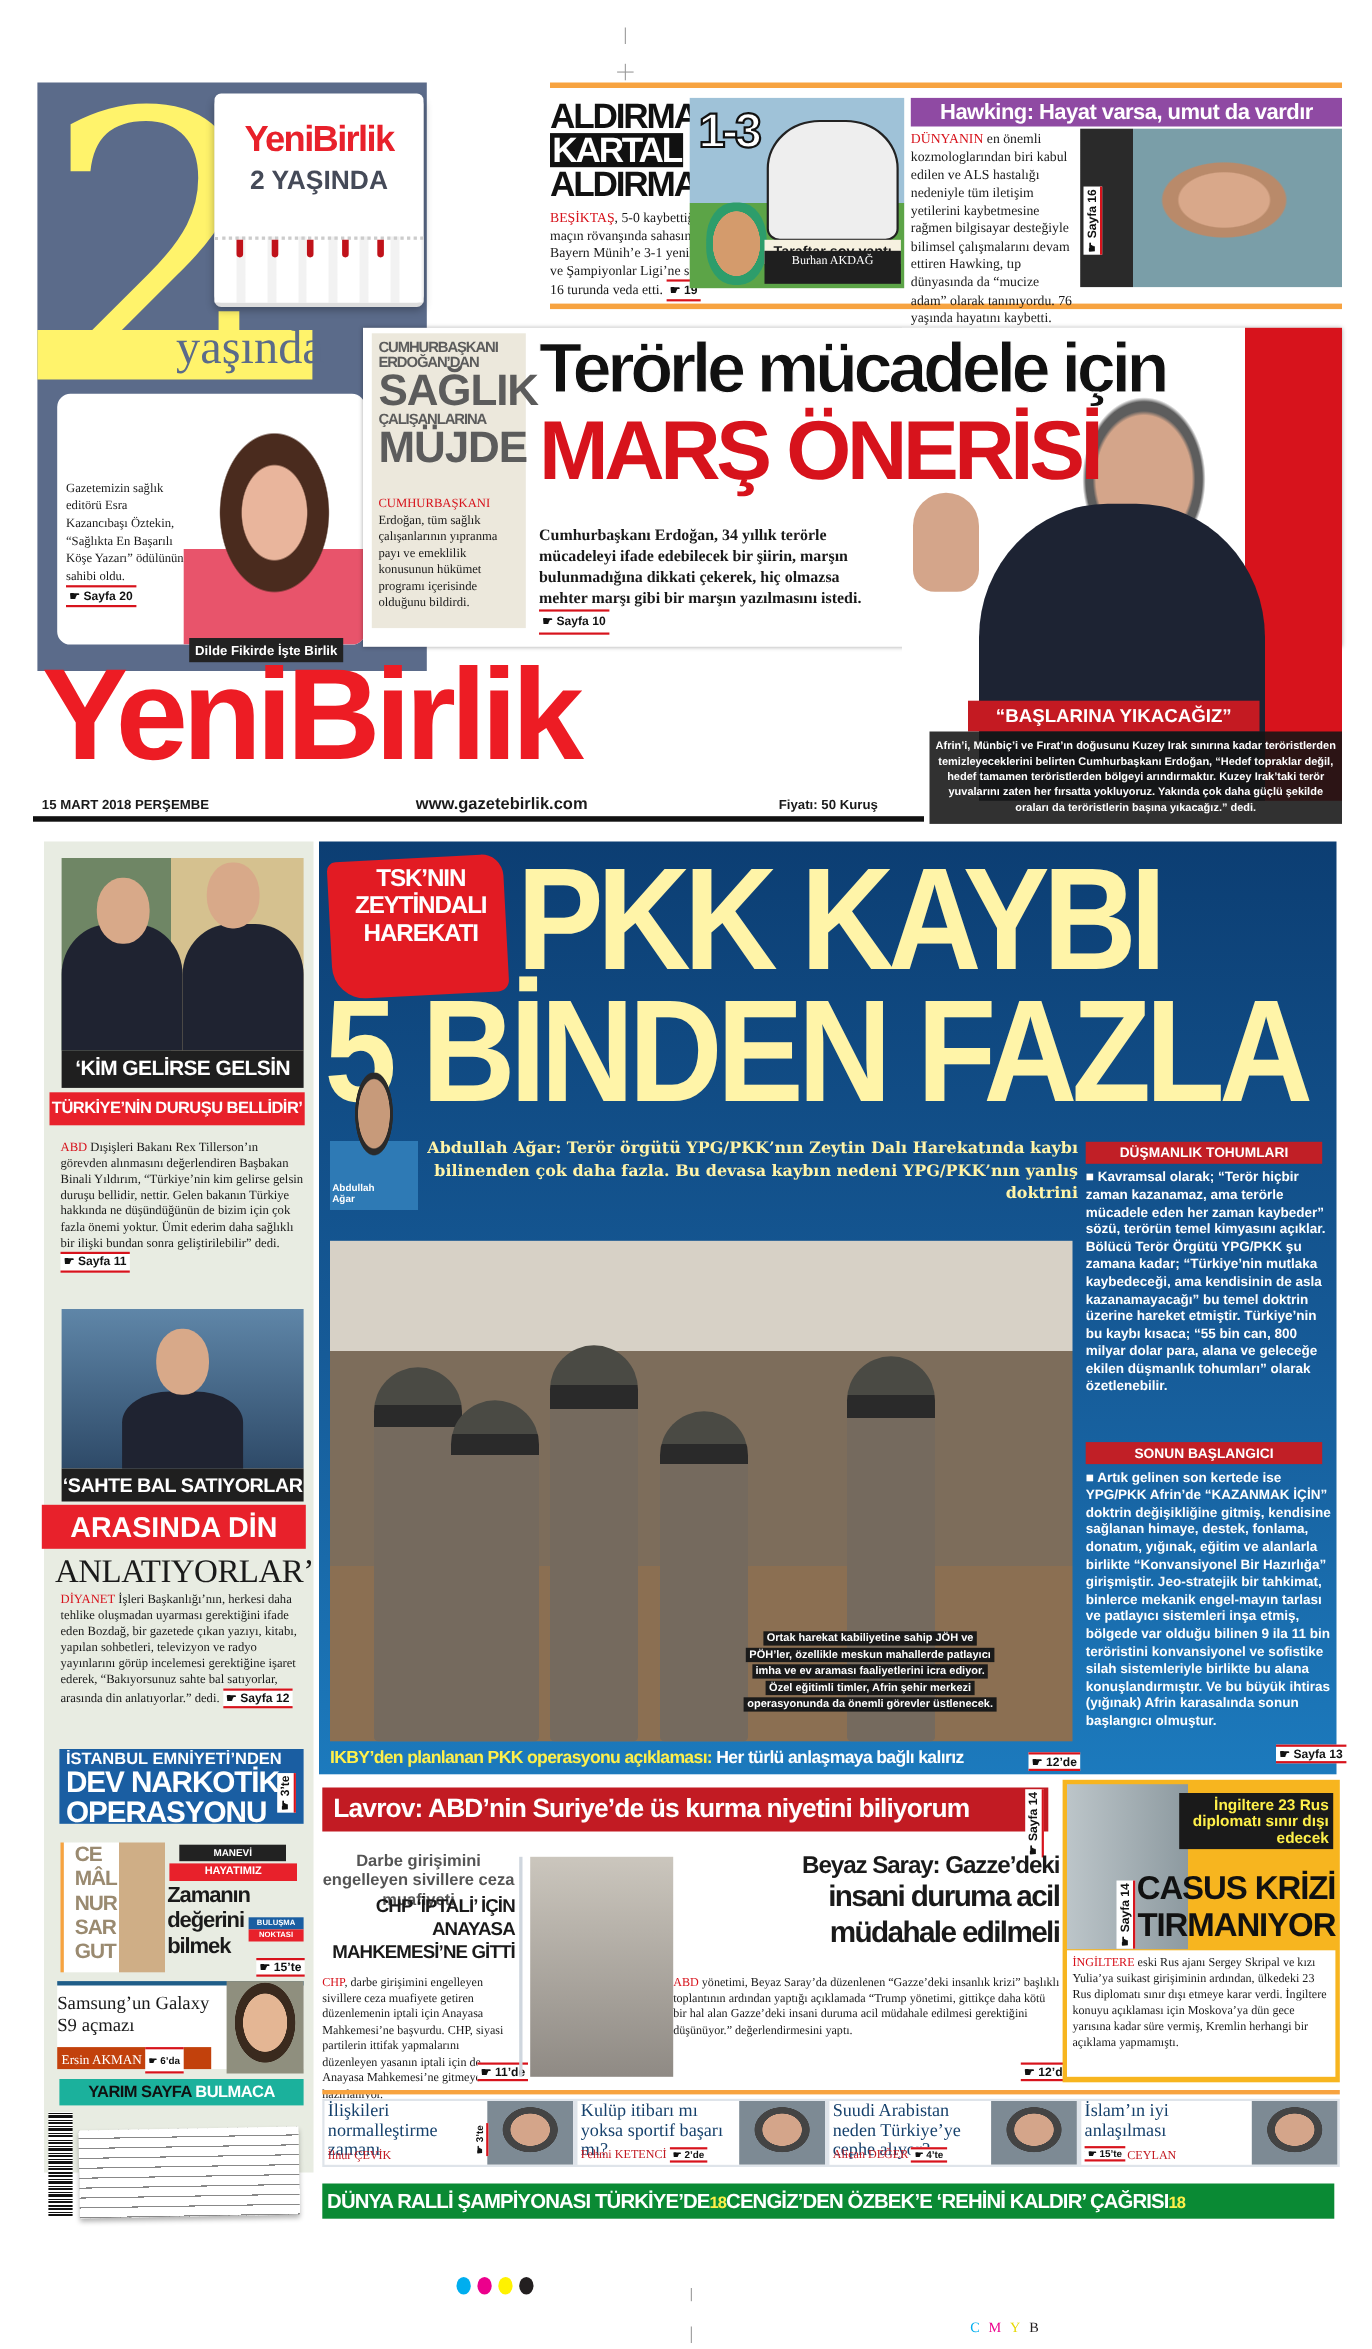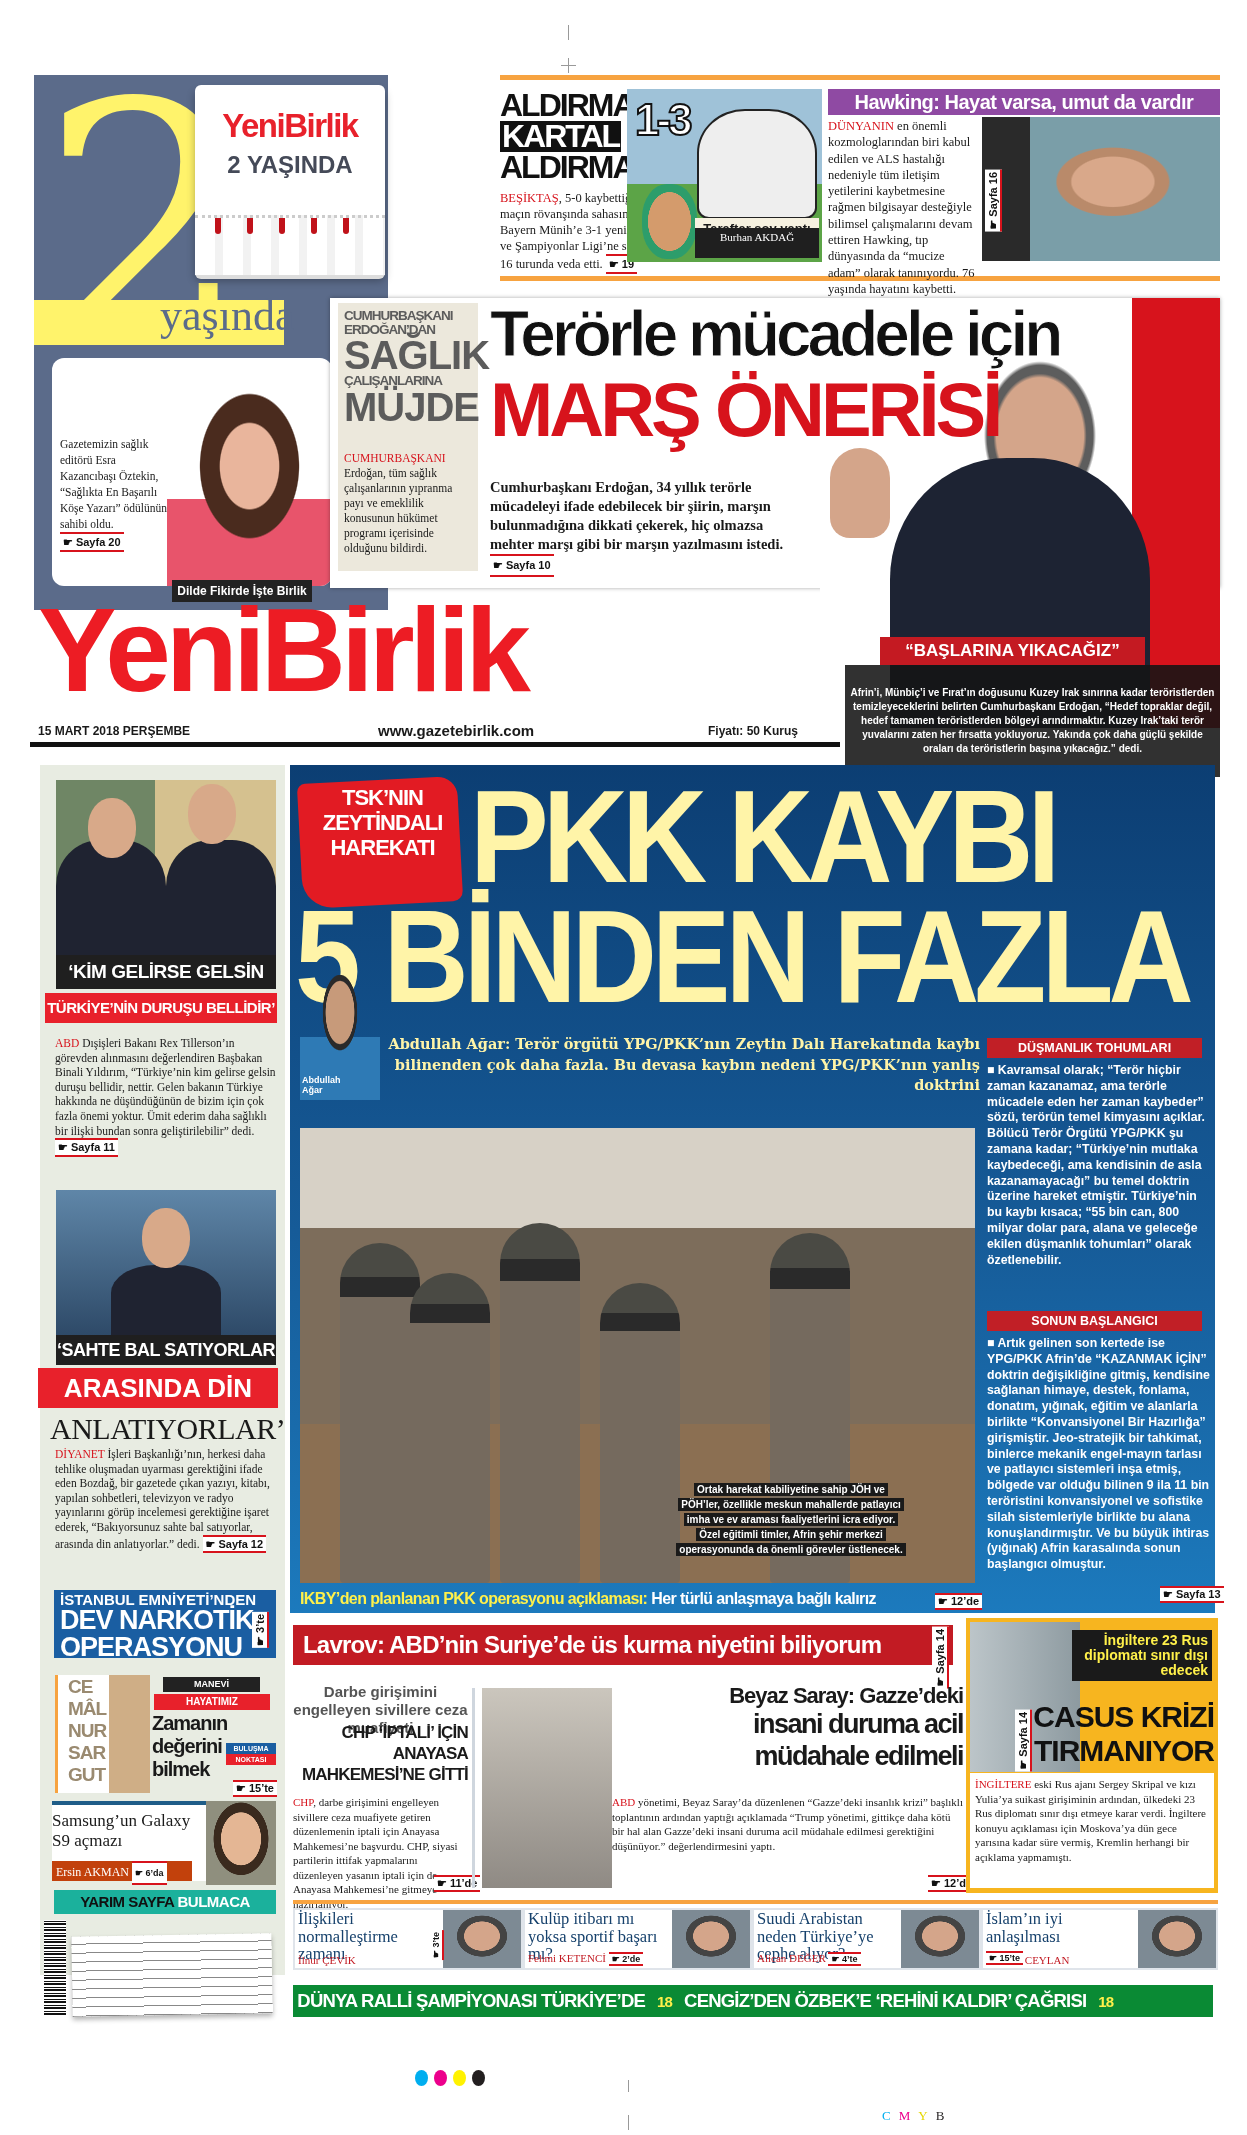--- a/index.html
+++ b/index.html
@@ -50,21 +50,21 @@
 .saglik-h .s4{font-size:13.5px;display:block}
 .saglik-h .s5{font-size:40px;display:block;line-height:38px}
 .saglik-p{position:absolute;left:6px;top:148px;width:130px;font-family:"Liberation Serif",serif;font-size:11.5px;line-height:15px}
 .ter-h1{left:490px;top:298px;font-family:"Liberation Sans",sans-serif;font-weight:900;font-size:64px;line-height:72px;letter-spacing:-4px;color:#111;-webkit-text-stroke:1px #fff}
 .ter-h2{left:490px;top:370px;font-family:"Liberation Sans",sans-serif;font-weight:900;font-size:76px;line-height:80px;letter-spacing:-4px;color:#d7131c}
 .ter-p{left:490px;top:478px;width:320px;font-family:"Liberation Serif",serif;font-weight:bold;font-size:14.5px;line-height:19px}
 .erdogan{left:820px;top:298px;width:400px;height:430px;background:radial-gradient(ellipse at 55% 32%,#d4a58a 0 14%,#5d5d5d 15% 17%,transparent 18%),linear-gradient(90deg,#fff 0 78%,#d7131c 78%)}
 .erd-body{position:absolute;left:70px;top:160px;width:260px;height:270px;background:#1d2333;border-radius:45% 45% 0 0}
 .erd-hand{position:absolute;left:10px;top:150px;width:60px;height:90px;background:#d4a58a;border-radius:30px 30px 20px 20px}
 .bas-cap{left:880px;top:637px;width:265px;height:28px;background:#c41a22;color:#fff;font-family:"Liberation Sans",sans-serif;font-weight:bold;font-size:17px;text-align:center;line-height:28px}
-.bas-txt{left:845px;top:665px;width:375px;background:rgba(20,20,20,.88);color:#fff;font-family:"Liberation Sans",sans-serif;font-weight:bold;font-size:10px;line-height:14px;text-align:center;padding:21px 4px}
+.bas-txt{left:845px;top:665px;width:375px;background:rgba(20,20,20,.88);color:#fff;font-family:"Liberation Sans",sans-serif;font-weight:bold;font-size:10px;line-height:14px;text-align:center;padding:7px 4px}
 
 .mast{left:38px;top:590px;font-family:"Liberation Sans",sans-serif;font-weight:900;font-size:118px;line-height:120px;color:#ed1c24;letter-spacing:-5px}
 .slogan{left:130px;top:580px;width:110px;height:22px;background:#222;color:#fff;font-family:"Liberation Sans",sans-serif;font-weight:bold;font-size:12px;line-height:22px;text-align:center}
 .m-date{left:38px;top:724px;font-family:"Liberation Sans",sans-serif;font-weight:bold;font-size:12px}
 .m-web{left:378px;top:722px;font-family:"Liberation Sans",sans-serif;font-weight:bold;font-size:15px}
 .m-price{left:708px;top:724px;font-family:"Liberation Sans",sans-serif;font-weight:bold;font-size:12px}
 .m-rule{left:30px;top:742px;width:810px;height:5px;background:#111}
 
 .lcol{left:40px;top:765px;width:245px;height:1210px;background:#e8ece2}
 .l-photo1{left:56px;top:780px;width:220px;height:175px;background:linear-gradient(90deg,#6f8665 0 45%,#d5c18f 45%)}
@@ -144,21 +144,21 @@
 .skr-ref{left:1015px;top:1710px}
 .skr-p{left:970px;top:1773px;width:244px;height:115px;background:#fff;padding:4px 5px;font-family:"Liberation Serif",serif;font-size:11px;line-height:14.5px}
 
 .colstrip{left:293px;top:1908px;width:925px;height:62px;background:#dfe4ea}
 .colcell{position:absolute;top:1910px;height:58px;background:#fff;overflow:hidden}
 .colcell .h{position:absolute;left:3px;top:0;font-family:"Liberation Serif",serif;font-size:16.5px;line-height:17.5px;color:#16416c}
 .colcell .n{position:absolute;left:3px;bottom:2px;font-family:"Liberation Serif",serif;font-size:11px;color:#c21b23}
 .colcell .f{position:absolute;right:0;top:0;width:78px;height:58px;background:radial-gradient(ellipse at 50% 45%,#d4a58a 0 32%,#444 33% 45%,#7d8a94 46%)}
 .colcell .r{position:absolute}
 .green{left:293px;top:1985px;width:920px;height:32px;background:#0a8a34;color:#fff;font-family:"Liberation Sans",sans-serif;font-weight:bold;font-size:18.5px;line-height:32px;letter-spacing:-.8px;white-space:nowrap;overflow:hidden}
-.green .p{color:#fff04a;font-size:15px;margin:0 12px}
+.green .p{color:#fff04a;font-size:15px;margin:0 0}
 .dots{left:415px;top:2070px}
 .dots i{display:inline-block;width:13px;height:16px;border-radius:50%;margin-right:6px}
 .cmyb{left:882px;top:2108px;font-family:"Liberation Serif",serif;font-size:13px;letter-spacing:8px}
 </style>
 </head>
 <body>
 
 <div class="regmark" style="left:568px;top:25px;height:15px"></div>
 <div class="regmark" style="left:568px;top:58px;height:15px"></div>
 <div class="abs" style="left:561px;top:65px;width:15px;height:1px;background:#999"></div>

